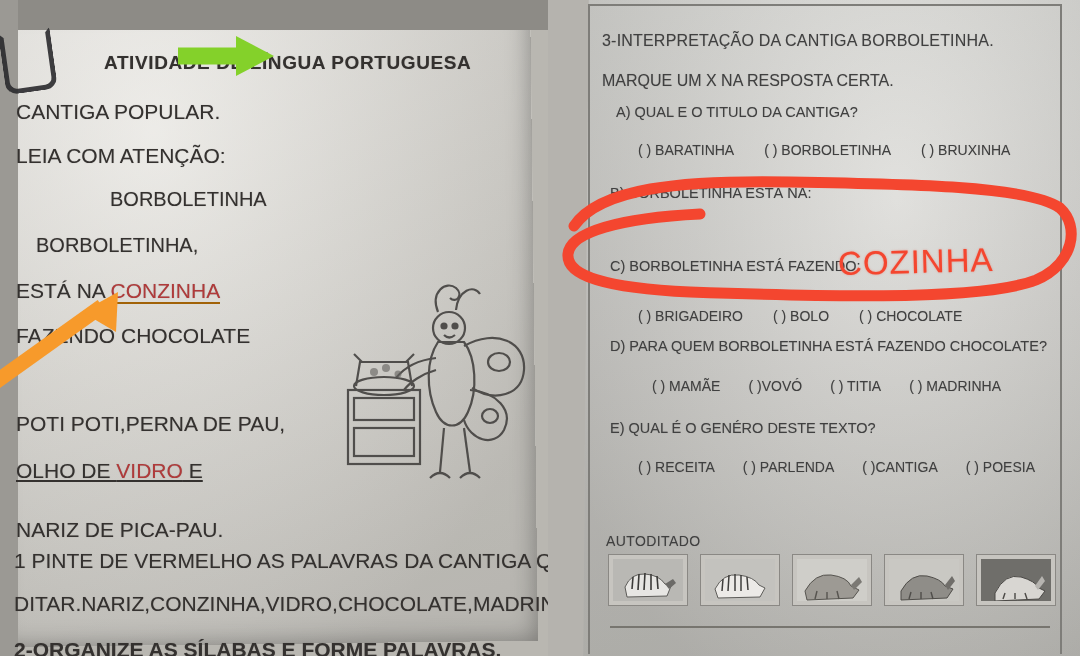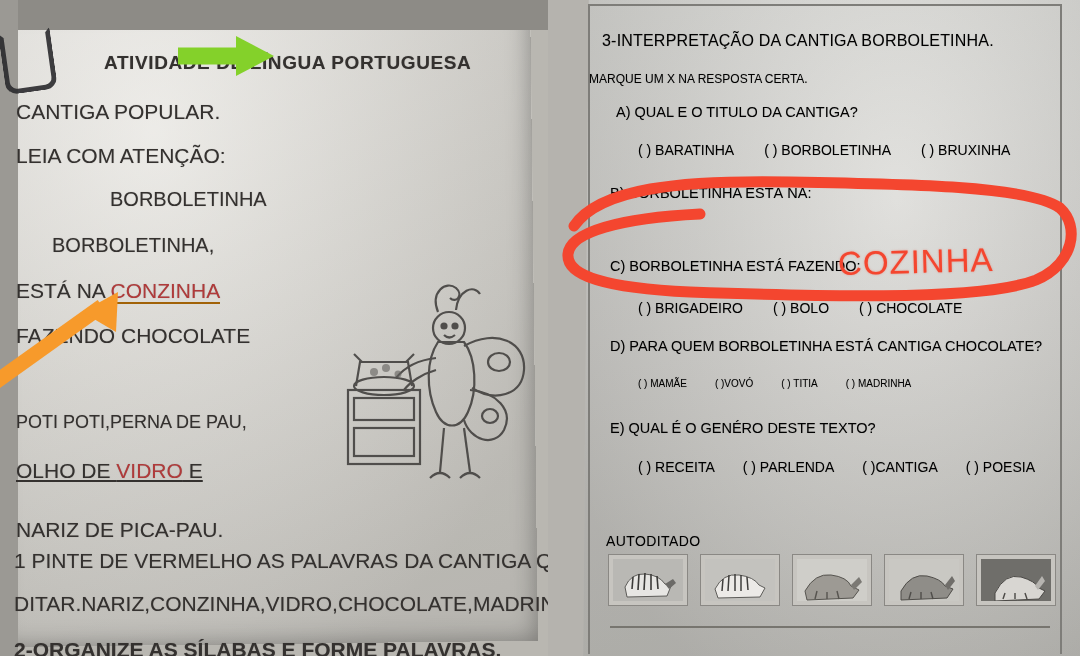--- a/index.html
+++ b/index.html
@@ -86,25 +86,25 @@
   }
   .title-line {
     left: 104px; top: 52px;
     font-size: 19px;
     letter-spacing: 0.6px;
     font-weight: 600;
   }
   .l1 { left: 16px;  top: 100px; font-size: 21px; text-align: right; }
   .l2 { left: 16px;  top: 144px; font-size: 21px; }
   .l3 { left: 110px; top: 188px; font-size: 20px; }
-  .l4 { left: 52px;  top: 234px; font-size: 20px; }
+  .l4 { left: 36px;  top: 234px; font-size: 20px; }
   .l5 { left: 16px;  top: 279px; font-size: 21px; }
   .l6 { left: 16px;  top: 324px; font-size: 21px; }
   .l7 { left: 16px;  top: 369px; font-size: 21px; }
-  .l8 { left: 16px;  top: 412px; font-size: 18px; }
+  .l8 { left: 16px;  top: 412px; font-size: 21px; }
   .l9 { left: 16px;  top: 459px; font-size: 21px; text-decoration: underline; }
   .l10{ left: 16px;  top: 504px; font-size: 21px; margin-top: 14px; }
   .l11{ left: 14px;  top: 549px; font-size: 21px; }
   .l12{ left: 14px;  top: 592px; font-size: 21px; }
   .l13{ left: 14px;  top: 638px; font-size: 21px; font-weight: 600; }
 
   .red-word {
     color: #b03a3a;
   }
   .red-underline {
@@ -168,34 +168,34 @@
     top: 4px;
     width: 470px;
     height: 648px;
     border-left: 2px solid #7e7d79;
     border-top: 2px solid #7e7d79;
     border-right: 2px solid #7e7d79;
   }
   .rt {
     position: absolute;
     white-space: nowrap;
-    color: #000000;
+    color: #404040;
     font-family: "Liberation Sans", sans-serif;
     text-shadow: 0 0 1px rgba(0,0,0,0.2);
   }
   .q-head { left: 54px; top: 32px; font-size: 16px; letter-spacing: 0.2px; }
-  .q-sub  { left: 41px; top: 72px; font-size: 12px; text-align: right; }
+  .q-sub  { left: 54px; top: 72px; font-size: 16px; text-align: right; }
   .qa     { left: 68px; top: 104px; font-size: 14.5px; }
   .qa-opt { left: 90px; top: 142px; font-size: 14px; }
   .qb     { left: 62px; top: 185px; font-size: 14.5px; }
   .qb-opt { left: 90px; top: 220px; font-size: 14px; }
   .qc     { left: 62px; top: 258px; font-size: 14.5px; }
-  .qc-opt { left: 90px; top: 300px; font-size: 14px; }
+  .qc-opt { left: 90px; top: 308px; font-size: 14px; }
   .qd     { left: 62px; top: 338px; font-size: 14.5px; }
-  .qd-opt { left: 90px; top: 378px; font-size: 10px; }
+  .qd-opt { left: 104px; top: 378px; font-size: 14px; }
   .qe     { left: 62px; top: 420px; font-size: 14.5px; }
   .qe-opt { left: 90px; top: 459px; font-size: 14px; }
   .auto   { left: 58px; top: 533px; font-size: 14px; letter-spacing: 0.4px; }
 
   .opt-gap-1 { margin-right: 30px; }
   .opt-gap-2 { margin-right: 28px; }
 
   
   .red-loop {
     position: absolute;
@@ -349,21 +349,21 @@
       <span class="opt-gap-1">(  ) BARATINHA</span><span class="opt-gap-1">(  ) BORBOLETINHA</span><span>(  ) BRUXINHA</span>
     </div>
 
     <div class="rt qb">B) BORBOLETINHA ESTÁ NA:</div>
 
     <div class="rt qc">C) BORBOLETINHA ESTÁ FAZENDO:</div>
     <div class="rt qc-opt">
       <span class="opt-gap-1">(  ) BRIGADEIRO</span><span class="opt-gap-1">(  ) BOLO</span><span>(  ) CHOCOLATE</span>
     </div>
 
-    <div class="rt qd">D) PARA QUEM BORBOLETINHA ESTÁ CANTIGA CHOCOLATE?</div>
+    <div class="rt qd">D) PARA QUEM BORBOLETINHA ESTÁ FAZENDO CHOCOLATE?</div>
     <div class="rt qd-opt">
       <span class="opt-gap-2">(  ) MAMÃE</span><span class="opt-gap-2">(  )VOVÓ</span><span class="opt-gap-2">(  ) TITIA</span><span>(  ) MADRINHA</span>
     </div>
 
     <div class="rt qe">E) QUAL É O GENÉRO DESTE TEXTO?</div>
     <div class="rt qe-opt">
       <span class="opt-gap-2">(  ) RECEITA</span><span class="opt-gap-2">(  ) PARLENDA</span><span class="opt-gap-2">(  )CANTIGA</span><span>(  ) POESIA</span>
     </div>
 
     <div class="rt auto">AUTODITADO</div>

